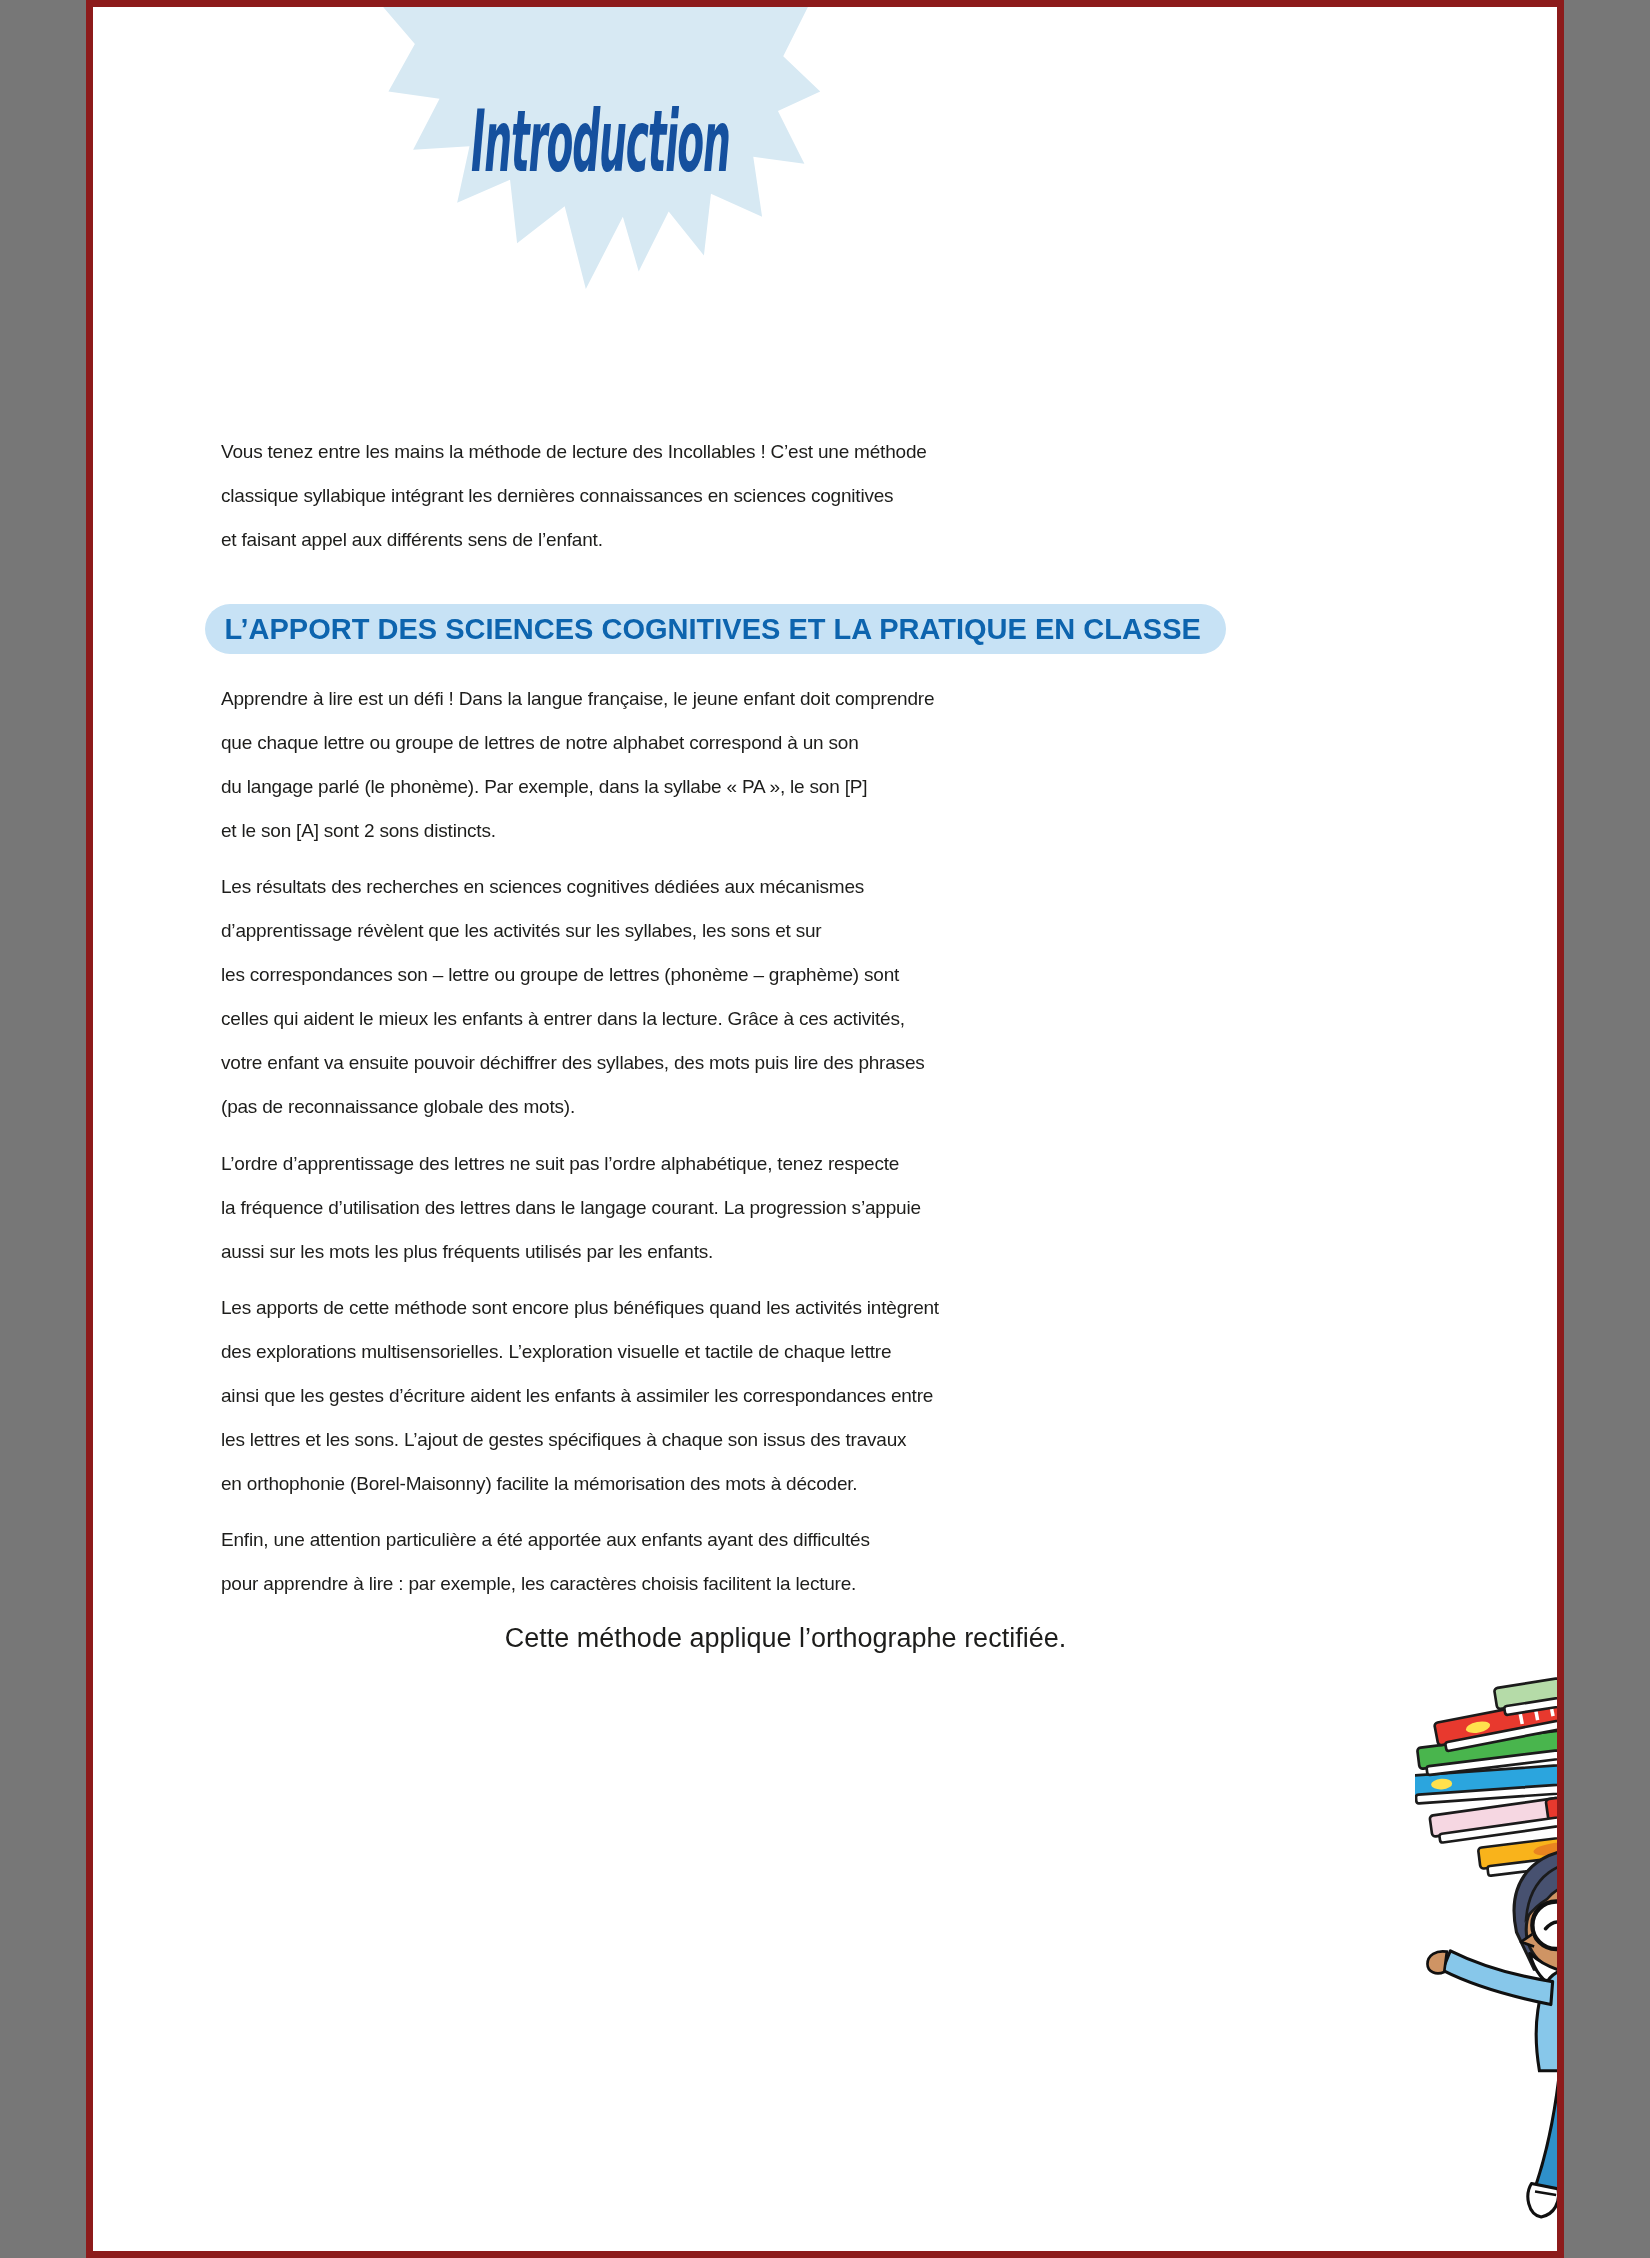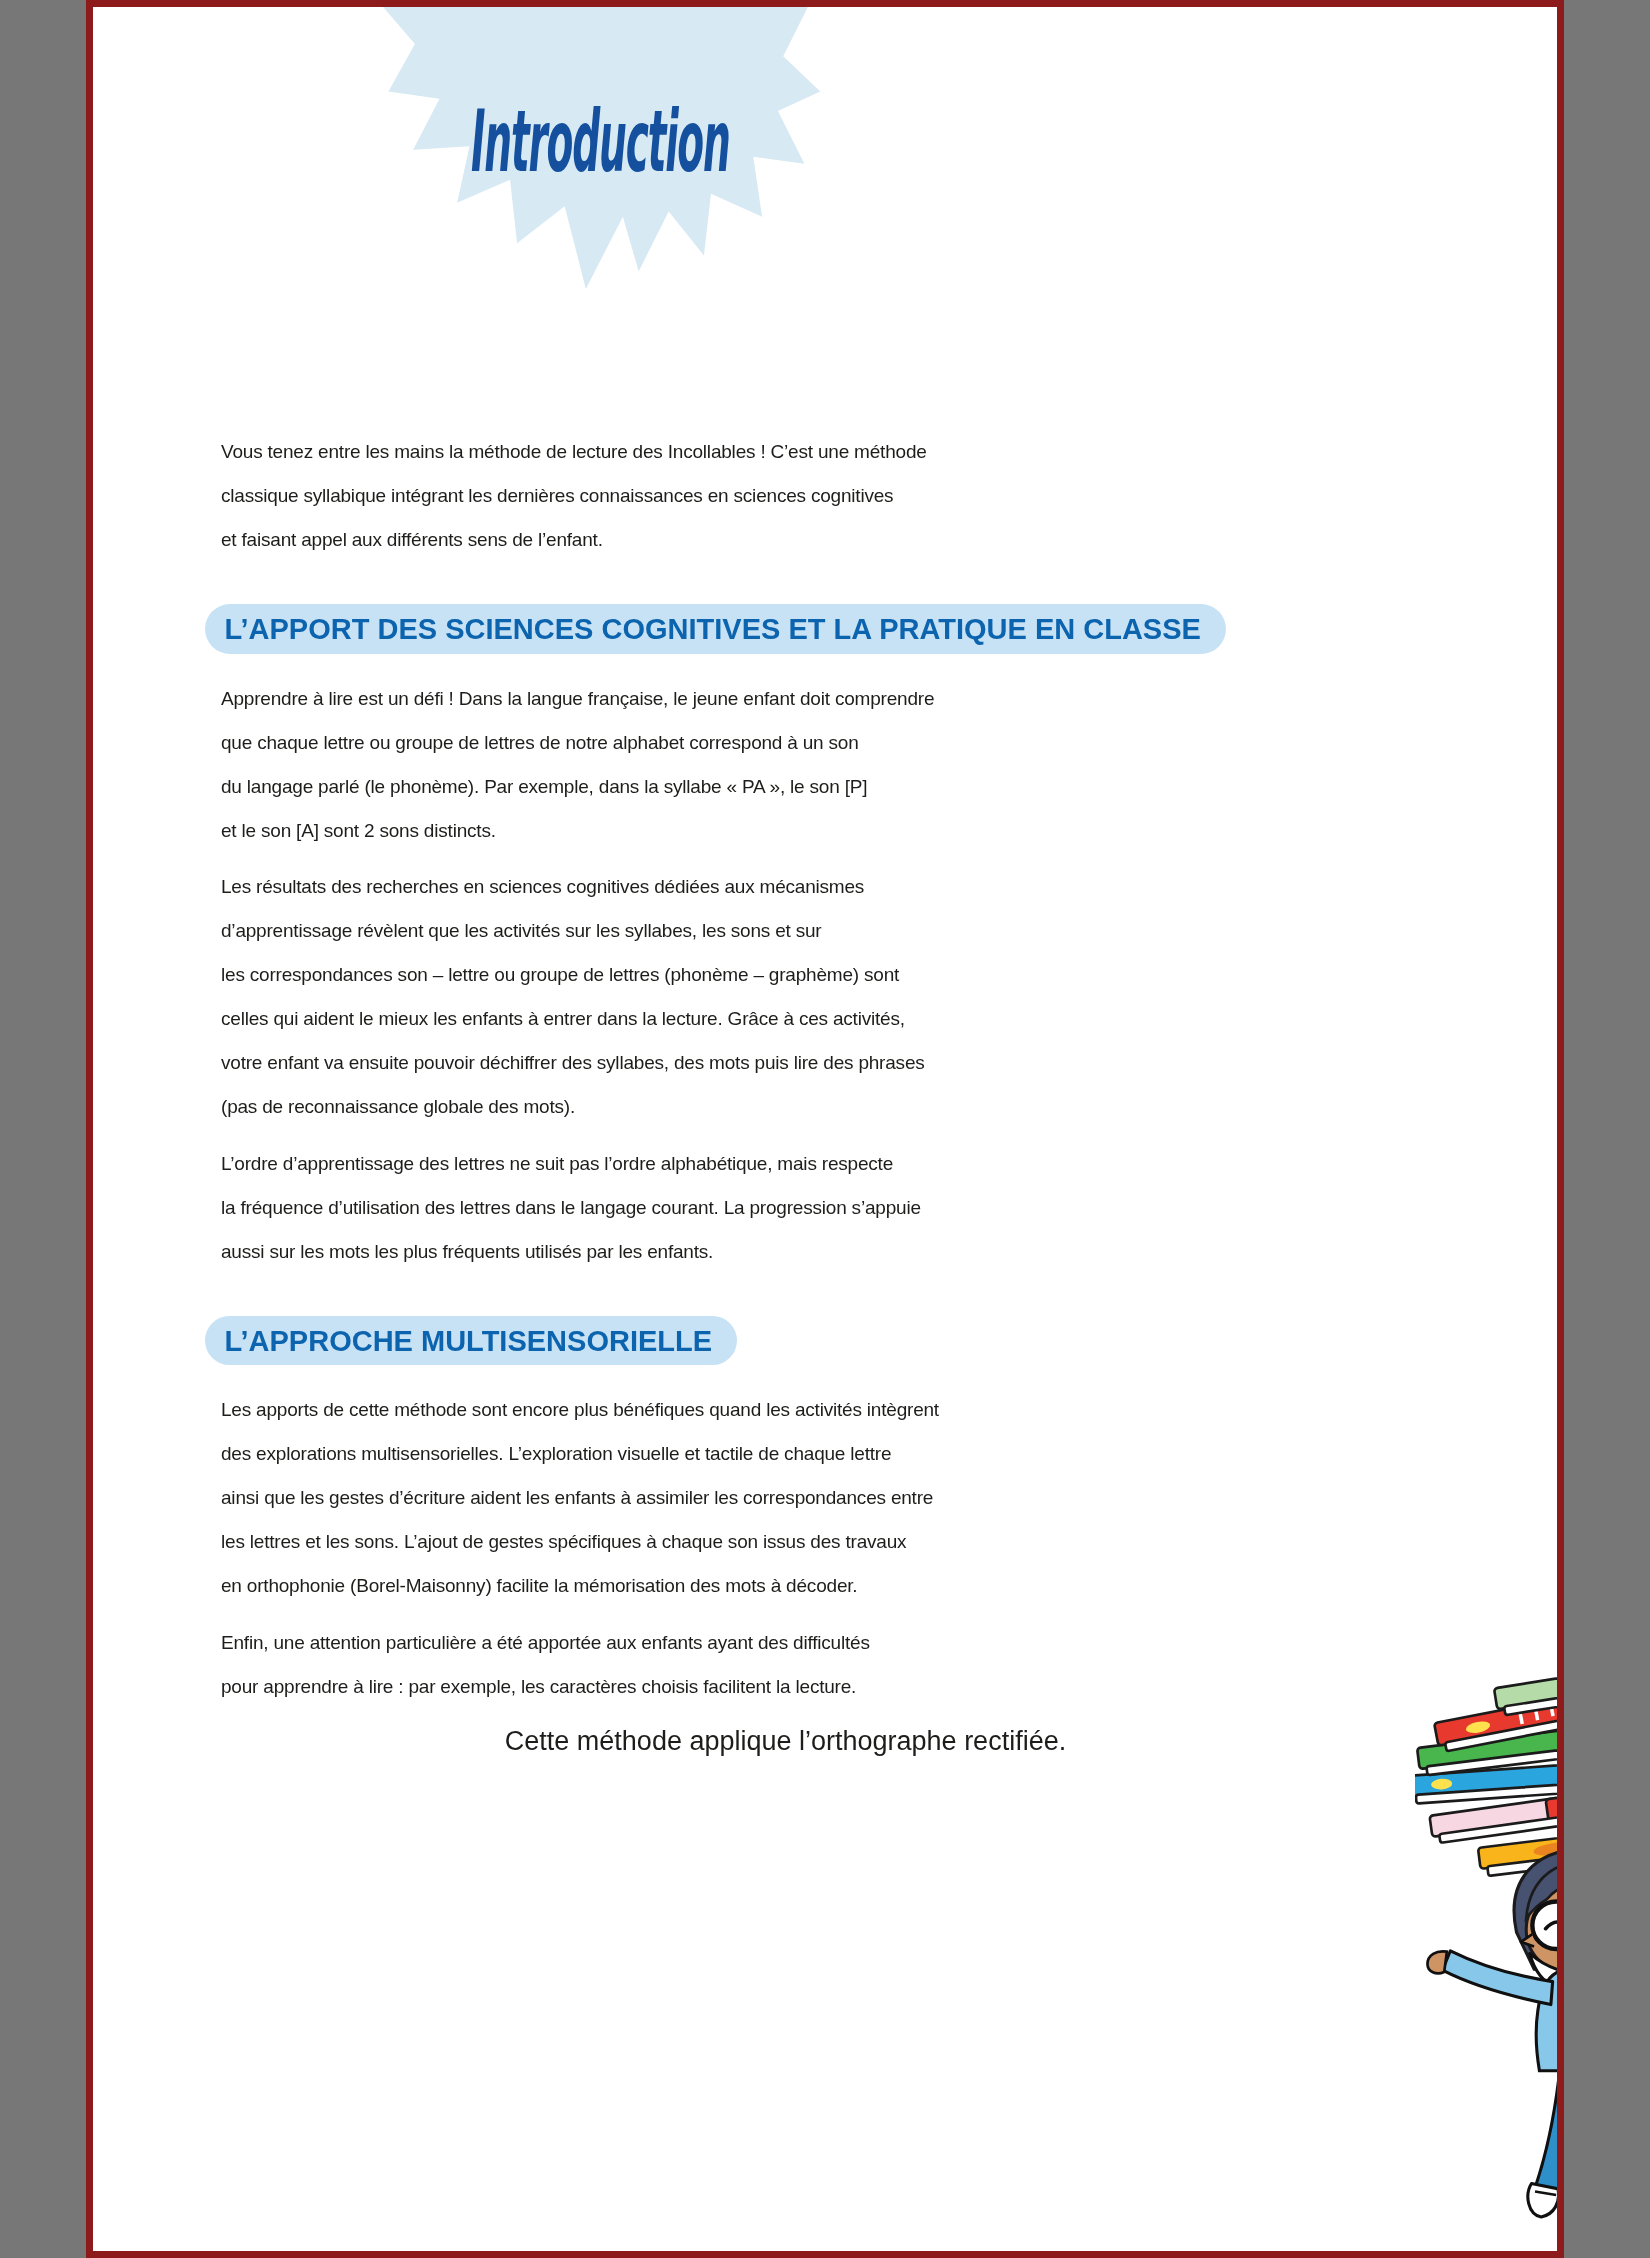--- a/index.html
+++ b/index.html
@@ -88,25 +88,24 @@
     <p class="body-par">Apprendre à lire est un défi ! Dans la langue française, le jeune enfant doit comprendre
 que chaque lettre ou groupe de lettres de notre alphabet correspond à un son
 du langage parlé (le phonème). Par exemple, dans la syllabe « PA », le son [P]
 et le son [A] sont 2 sons distincts.</p>
     <p class="body-par">Les résultats des recherches en sciences cognitives dédiées aux mécanismes
 d’apprentissage révèlent que les activités sur les syllabes, les sons et sur
 les correspondances son – lettre ou groupe de lettres (phonème – graphème) sont
 celles qui aident le mieux les enfants à entrer dans la lecture. Grâce à ces activités,
 votre enfant va ensuite pouvoir déchiffrer des syllabes, des mots puis lire des phrases
 (pas de reconnaissance globale des mots).</p>
-    <p class="body-par">L’ordre d’apprentissage des lettres ne suit pas l’ordre alphabétique, mais respecte
+    <p class="body-par">L’ordre d’apprentissage des lettres ne suit pas l’ordre alphabétique, tenez respecte
 la fréquence d’utilisation des lettres dans le langage courant. La progression s’appuie
 aussi sur les mots les plus fréquents utilisés par les enfants.</p>
 
-    <div class="heading-row"><span class="section-heading">L’APPROCHE MULTISENSORIELLE</span></div>
     <p class="body-par">Les apports de cette méthode sont encore plus bénéfiques quand les activités intègrent
 des explorations multisensorielles. L’exploration visuelle et tactile de chaque lettre
 ainsi que les gestes d’écriture aident les enfants à assimiler les correspondances entre
 les lettres et les sons. L’ajout de gestes spécifiques à chaque son issus des travaux
 en orthophonie (Borel-Maisonny) facilite la mémorisation des mots à décoder.</p>
 
     <p class="body-par">Enfin, une attention particulière a été apportée aux enfants ayant des difficultés
 pour apprendre à lire : par exemple, les caractères choisis facilitent la lecture.</p>
 
     <div class="footer-note">Cette méthode applique l’orthographe rectifiée.</div>

